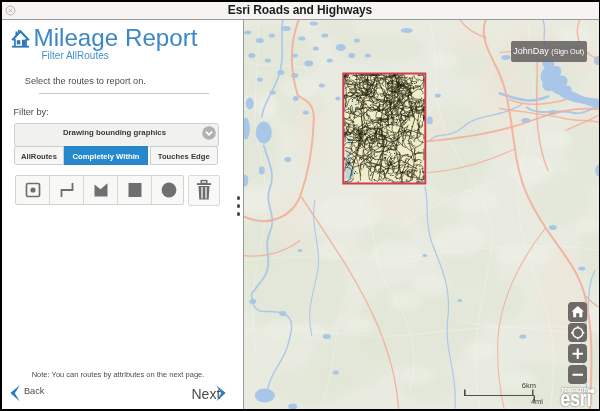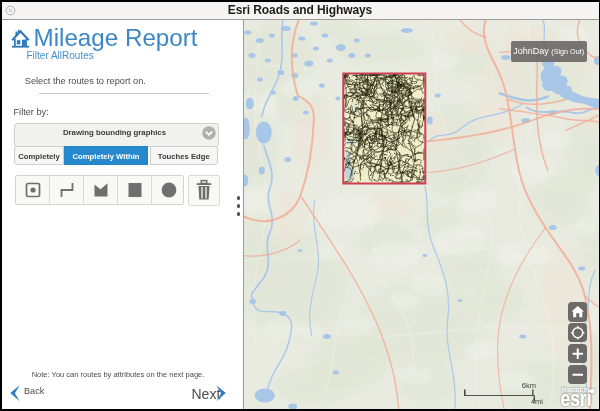--- a/index.html
+++ b/index.html
@@ -7,21 +7,21 @@
   #frame { position:absolute; left:1.5px; top:1.5px; width:597px; height:407.5px; background:#fff; overflow:hidden; }
   
   #hdr { position:absolute; left:0; top:0; width:597px; height:18px; background:#f5f4f2; border-bottom:1.2px solid #9a9a98; }
   #hdr .title { position:absolute; left:0; right:0; top:2.3px; line-height:1; text-align:center; font-size:12px; font-weight:bold; color:#1c1c1c; letter-spacing:-0.1px; }
   #closeic { position:absolute; left:3.2px; top:3.4px; }
   
   #panel { position:absolute; left:0; top:18px; width:242.7px; height:389.5px; background:#fff; border-right:1.4px solid #9a9a98; }
   #panel div { white-space:nowrap; }
   #houseic { position:absolute; left:9.5px; top:8.2px; }
   #title1 { position:absolute; left:32px; top:6.7px; line-height:1; font-size:24.2px; color:#3c87c6; }
-  #title2 { position:absolute; left:25px; top:31.3px; line-height:1; font-size:10px; color:#4590c8; }
+  #title2 { position:absolute; left:40px; top:31.3px; line-height:1; font-size:10px; color:#4590c8; }
   #sel { position:absolute; left:13.3px; top:57.4px; line-height:1; font-size:9.2px; color:#4c4c4c;margin-left:10px; }
   #uline { position:absolute; left:37.5px; top:73.5px; width:170px; height:1.1px; background:#c9c9c9; }
   #fby { position:absolute; left:12px; top:88.2px; line-height:1; font-size:9.2px; color:#4c4c4c; }
   #dd { position:absolute; left:12.5px; top:103.5px; width:205px; height:24px; background:#f1f1f0; border:1px solid #cfcfcd; border-radius:3px; }
   #dd .t { position:absolute; left:-4px; right:0; top:5.3px; line-height:1; text-align:center; font-size:7.8px; font-weight:bold; color:#3a3a3a; }
   #dd svg { position:absolute; right:2.5px; top:2.3px; }
   #seg { position:absolute; left:12.5px; top:126.8px; width:204px; height:18.4px; }
   #seg .b { position:absolute; top:0; height:18.4px; background:#f6f6f5; border:1px solid #cecece; font-size:7.7px; font-weight:bold; color:#3a3a3a; text-align:center; line-height:19.2px; white-space:nowrap; }
   #seg .b1 { left:0; width:50px; border-radius:3px 0 0 3px; }
   #seg .b2 { left:50px; width:84px; background:#2689cd; border-color:#2384c8; color:#fff; z-index:2; }
@@ -935,21 +935,21 @@
     <div id="uline"></div>
     <div id="fby">Filter by:</div>
     <div id="dd">
       <div class="t">Drawing bounding graphics</div>
       <svg width="14" height="14" viewBox="0 0 14 14">
         <circle cx="7" cy="7" r="6.8" fill="#b0b0ae"></circle>
         <path d="M3.8 5.6 L7 8.8 L10.2 5.6" fill="none" stroke="#fff" stroke-width="1.8"></path>
       </svg>
     </div>
     <div id="seg">
-      <div class="b b1">Completely</div>
+      <div class="b b1">AllRoutes</div>
       <div class="b b2">Completely Within</div>
       <div class="b b3">Touches Edge</div>
     </div>
     <div id="tools">
       <div class="c" style="left:0;">
         <svg width="34" height="28" viewBox="0 0 34 28">
           <rect x="10.5" y="7.5" width="13" height="13" rx="1.5" fill="none" stroke="#6f6f6f" stroke-width="1.7"></rect>
           <circle cx="17" cy="14" r="2.6" fill="#6f6f6f"></circle>
         </svg>
       </div>

